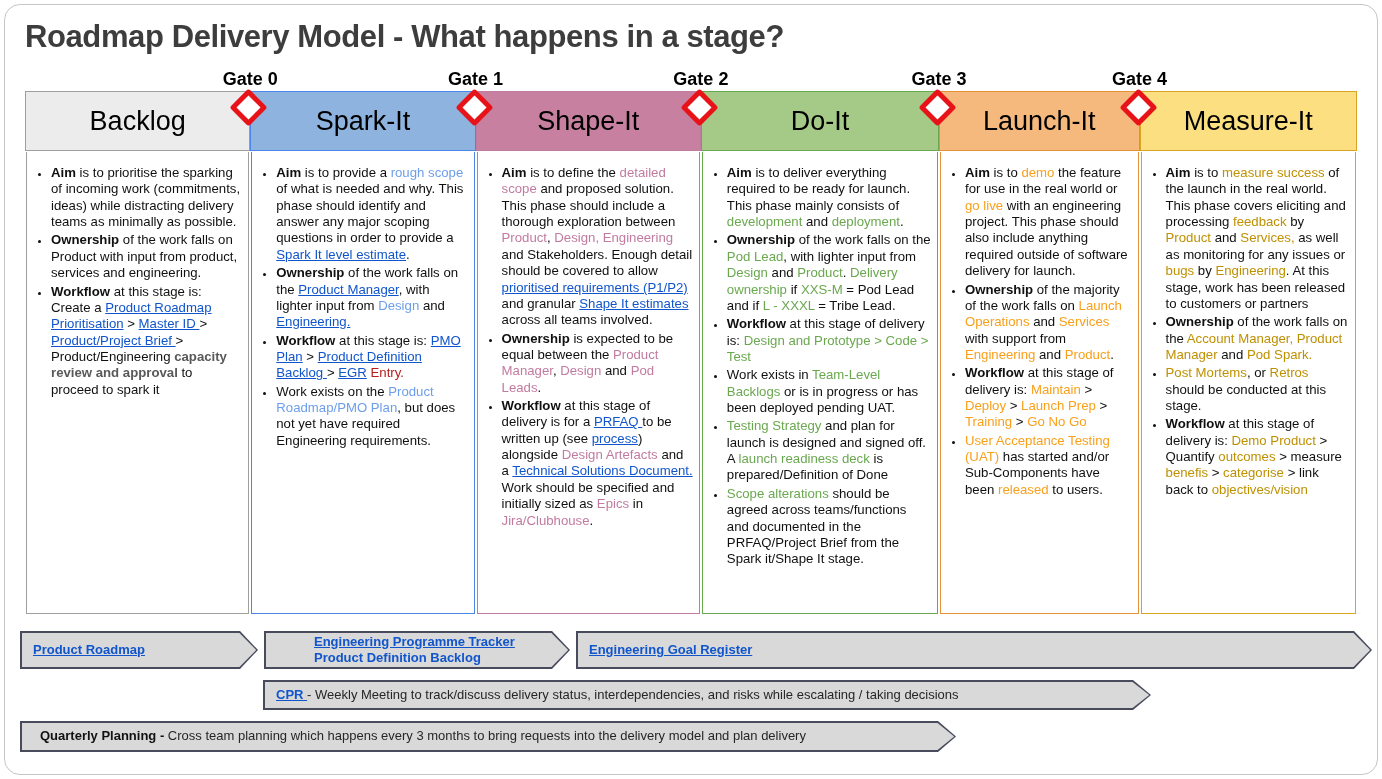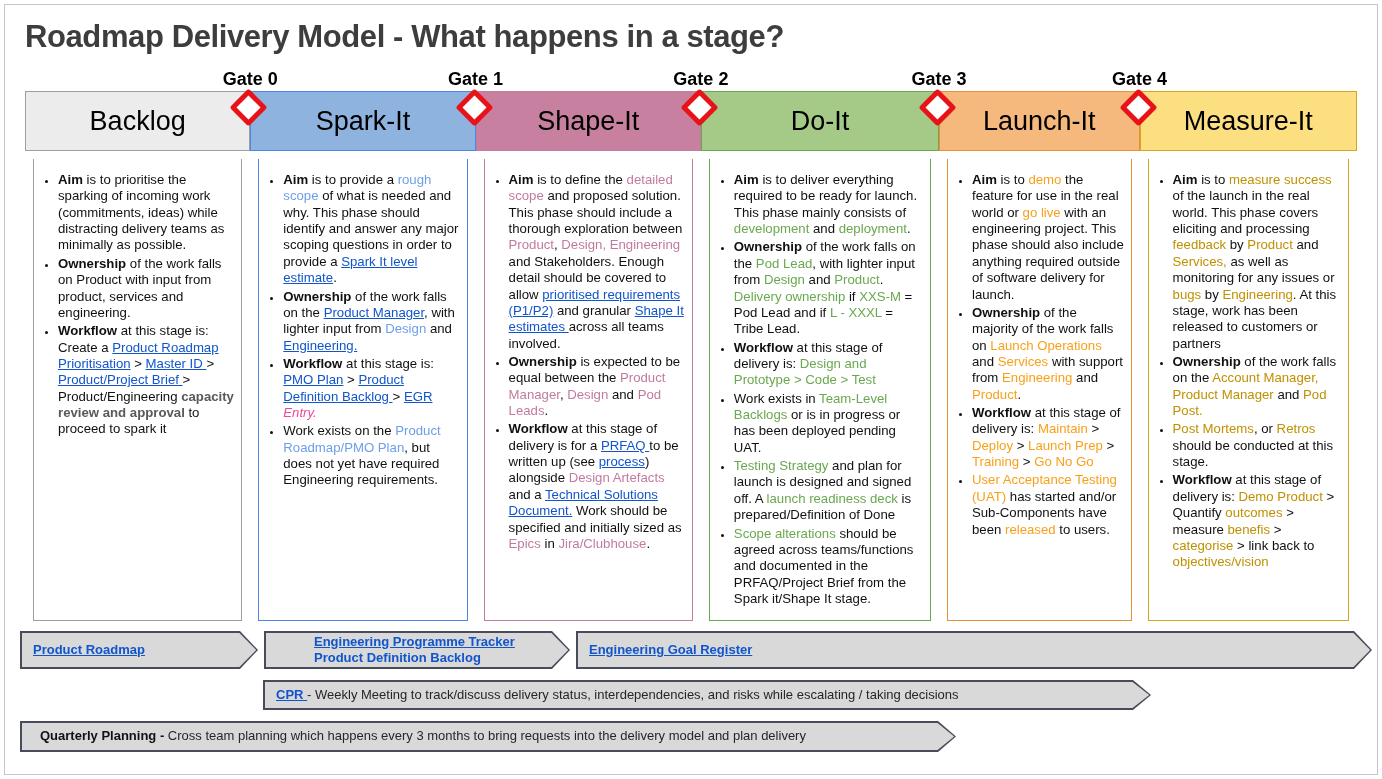--- a/index.html
+++ b/index.html
@@ -5,50 +5,50 @@
   * { box-sizing: border-box; }
   html,body { margin:0; padding:0; }
   body {
     width:1382px; height:779px; overflow:hidden;
     background:#ffffff;
     font-family:"Liberation Sans", sans-serif;
     color:#101010;
   }
   .frame {
     position:relative; width:1374px; height:771px; margin:4px;
-    border:1px solid #c6c6c6; border-radius:0; background:#fff;
+    border:1px solid #c6c6c6; border-radius:16px; background:#fff;
   }
   h1.title {
     margin:14px 0 0 20px; font-size:31px; font-weight:bold;
     color:#3d3d3d; letter-spacing:-0.4px;
   }
   .gates { position:relative; height:20px; margin:14px 20px 0; }
   .gate-label {
     position:absolute; transform:translateX(-50%);
     font-size:18px; font-weight:bold; color:#000; white-space:nowrap;
   }
   .stage-table { display:flex; margin:2px 20px 0; height:522px; }
   .col { position:relative; }
   .col-header {
     height:60px; display:flex; align-items:center; justify-content:center;
     font-size:27px; color:#000; background:var(--hbg);
     border:1px solid var(--bc);
   }
   .col-body {
-    margin:8px; height:462px; overflow:hidden;
+    margin:1px; height:462px; overflow:hidden;
     border:1px solid var(--bc); border-top:none;
     padding:13px 6px 6px 24px;
     font-size:13.2px; line-height:1.24; list-style:disc outside;
   }
   .col-body li { margin-bottom:2px; }
   .col-body li::marker { font-size:11px; }
   .r-bold { font-weight:bold; }
   .r-boldmuted { font-weight:bold; color:#595959; }
   .r-link { color:#1155cc; text-decoration:underline; }
-  .r-blue { color:#ec4899;font-style:italic; }
+  .r-blue { color:#b91c1c; }
   .r-accent { color:var(--accent); }
   .diamond {
     position:absolute; width:27px; height:27px; top:3px; left:-15px; z-index:5;
     background:#fff; border:5px solid #e81219; border-radius:3px;
     transform:rotate(45deg);
   }
   .banner-rows { margin:18px 0 0 15px; }
   .banner-row { display:flex; gap:6px; margin-bottom:11px; }
   .banner { position:relative; }
   .banner-border {
@@ -129,21 +129,21 @@
           <li><span class="r-bold">Ownership</span><span> of the majority of the work falls on </span><span class="r-accent">Launch Operations</span><span> and </span><span class="r-accent">Services</span><span> with support from </span><span class="r-accent">Engineering</span><span> and </span><span class="r-accent">Product</span><span>.</span></li>
           <li><span class="r-bold">Workflow</span><span> at this stage of delivery is: </span><span class="r-accent">Maintain</span><span> &gt; </span><span class="r-accent">Deploy</span><span> &gt; </span><span class="r-accent">Launch Prep</span><span> &gt; </span><span class="r-accent">Training</span><span> &gt; </span><span class="r-accent">Go No Go</span></li>
           <li><span class="r-accent">User Acceptance Testing (UAT)</span><span> has started and/or Sub-Components have been </span><span class="r-accent">released</span><span> to users.</span></li>
         </ul>
       </div>
       <div class="col" style="width: 16.321%; --bc: #d9a521; --hbg: #fbdf81; --accent: #bf9000;">
         <div class="col-header">Measure-It</div>
         <div class="diamond"></div>
         <ul class="col-body">
           <li><span class="r-bold">Aim</span><span> is to </span><span class="r-accent">measure success</span><span> of the launch in the real world. This phase covers eliciting and processing </span><span class="r-accent">feedback</span><span> by </span><span class="r-accent">Product</span><span> and </span><span class="r-accent">Services,</span><span> as well as monitoring for any issues or </span><span class="r-accent">bugs</span><span> by </span><span class="r-accent">Engineering</span><span>. At this stage, work has been released to customers or partners</span></li>
-          <li><span class="r-bold">Ownership</span><span> of the work falls on the </span><span class="r-accent">Account Manager, Product Manager</span><span> and </span><span class="r-accent">Pod Post.</span></li>
+          <li><span class="r-bold">Ownership</span><span> of the work falls on the </span><span class="r-accent">Account Manager, Product Manager</span><span> and </span><span class="r-accent">Pod Spark.</span></li>
           <li><span class="r-accent">Post Mortems</span><span>, or </span><span class="r-accent">Retros</span><span> should be conducted at this stage.</span></li>
           <li><span class="r-bold">Workflow</span><span> at this stage of delivery is: </span><span class="r-accent">Demo Product</span><span> &gt; Quantify </span><span class="r-accent">outcomes</span><span> &gt; measure </span><span class="r-accent">benefis</span><span> &gt; </span><span class="r-accent">categorise</span><span> &gt; link back to </span><span class="r-accent">objectives/vision</span></li>
         </ul>
       </div>
     </div>
   <div class="banner-rows" id="banners">
       <div class="banner-row" style="margin-left: 0px;">
         <div class="banner" style="width: 238px; height: 38px;">
           <div class="banner-border"></div>
           <div class="banner-fill"></div>

